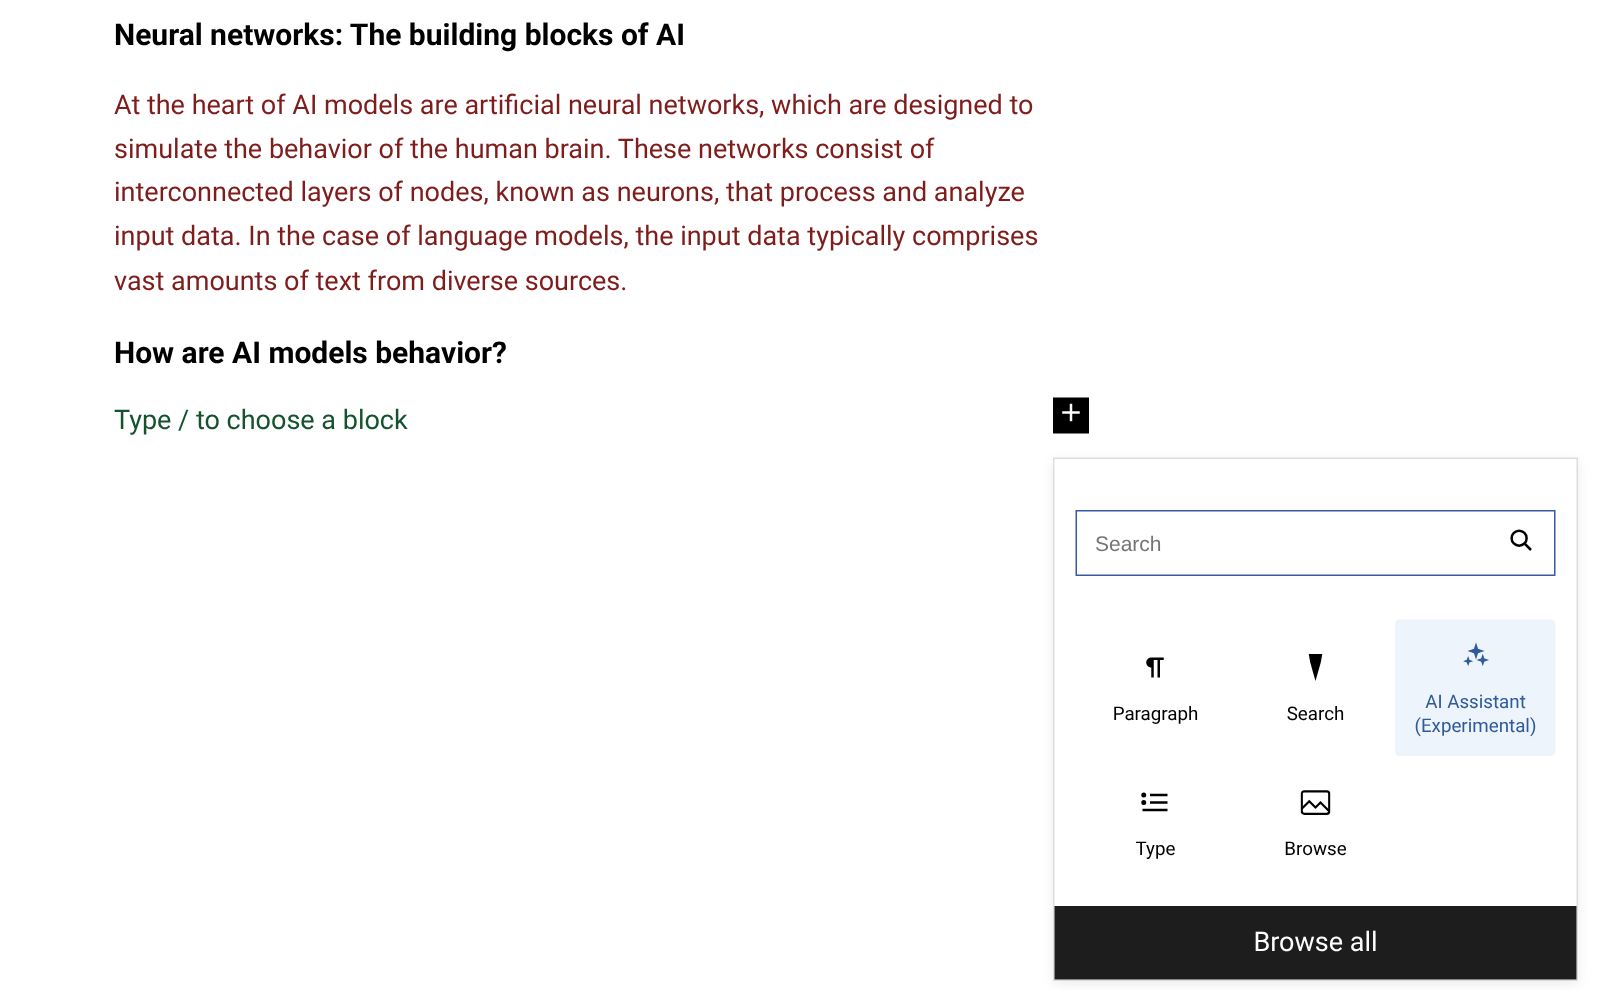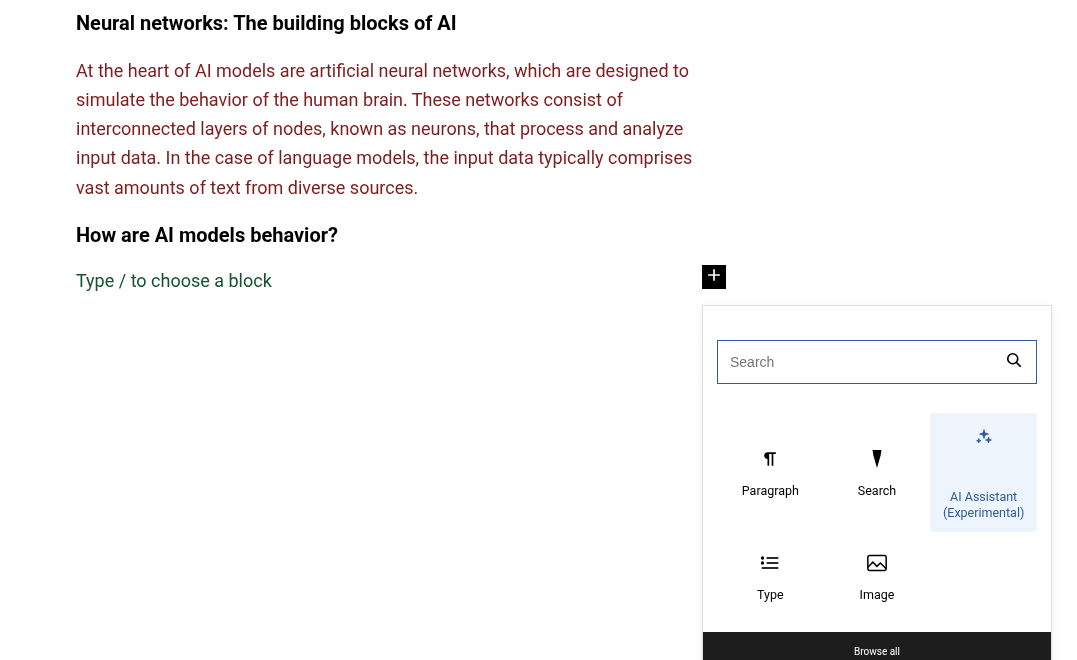--- a/index.html
+++ b/index.html
@@ -94,29 +94,28 @@
       cursor: pointer;
       min-height: 90px;
       text-align: center;
       line-height: 1.3;
       border-radius: 3px;
     }
     .block-item .icon { height: 28px; display:flex; align-items:center; justify-content:center; margin-bottom: 10px;}
     .block-item.highlight {
       background: #eef4fb;
       color: #2f5a9b;
-      gap: 28px;
     }
     .block-item.highlight svg { fill: #2f5a9b; stroke: #2f5a9b; }
     .block-label { max-width: 100px; }
     .browse-all {
       background: #1d1d1d;
       color: #fff;
       text-align: center;
-      font-size: 10px;
+      font-size: 18px;
       padding: 14px;
       cursor: pointer;
     }
   </style>
 </head>
 <body>
 
 <div class="content">
   <h3 class="heading">Neural networks: The building blocks of AI</h3>
   <p class="paragraph-text">At the heart of AI models are artificial neural networks, which are designed to simulate the behavior of the human brain. These networks consist of interconnected layers of nodes, known as neurons, that process and analyze input data. In the case of language models, the input data typically comprises vast amounts of text from diverse sources.</p>
@@ -181,17 +180,17 @@
       </span>
       <span class="block-label">Type</span>
     </div>
     <div class="block-item">
       <span class="icon">
         <svg width="20" height="18" viewBox="0 0 24 20" fill="none" stroke="#000" stroke-width="1.8">
             <rect x="1" y="1" width="22" height="18" rx="2"></rect>
             <path d="M1 15l6-6 5 5 4-4 7 7"></path>
           </svg>
       </span>
-      <span class="block-label">Image</span>
+      <span class="block-label">Browse</span>
     </div>
   </div>
   <div class="browse-all">Browse all</div>
 </div>
 
 </body></html>

